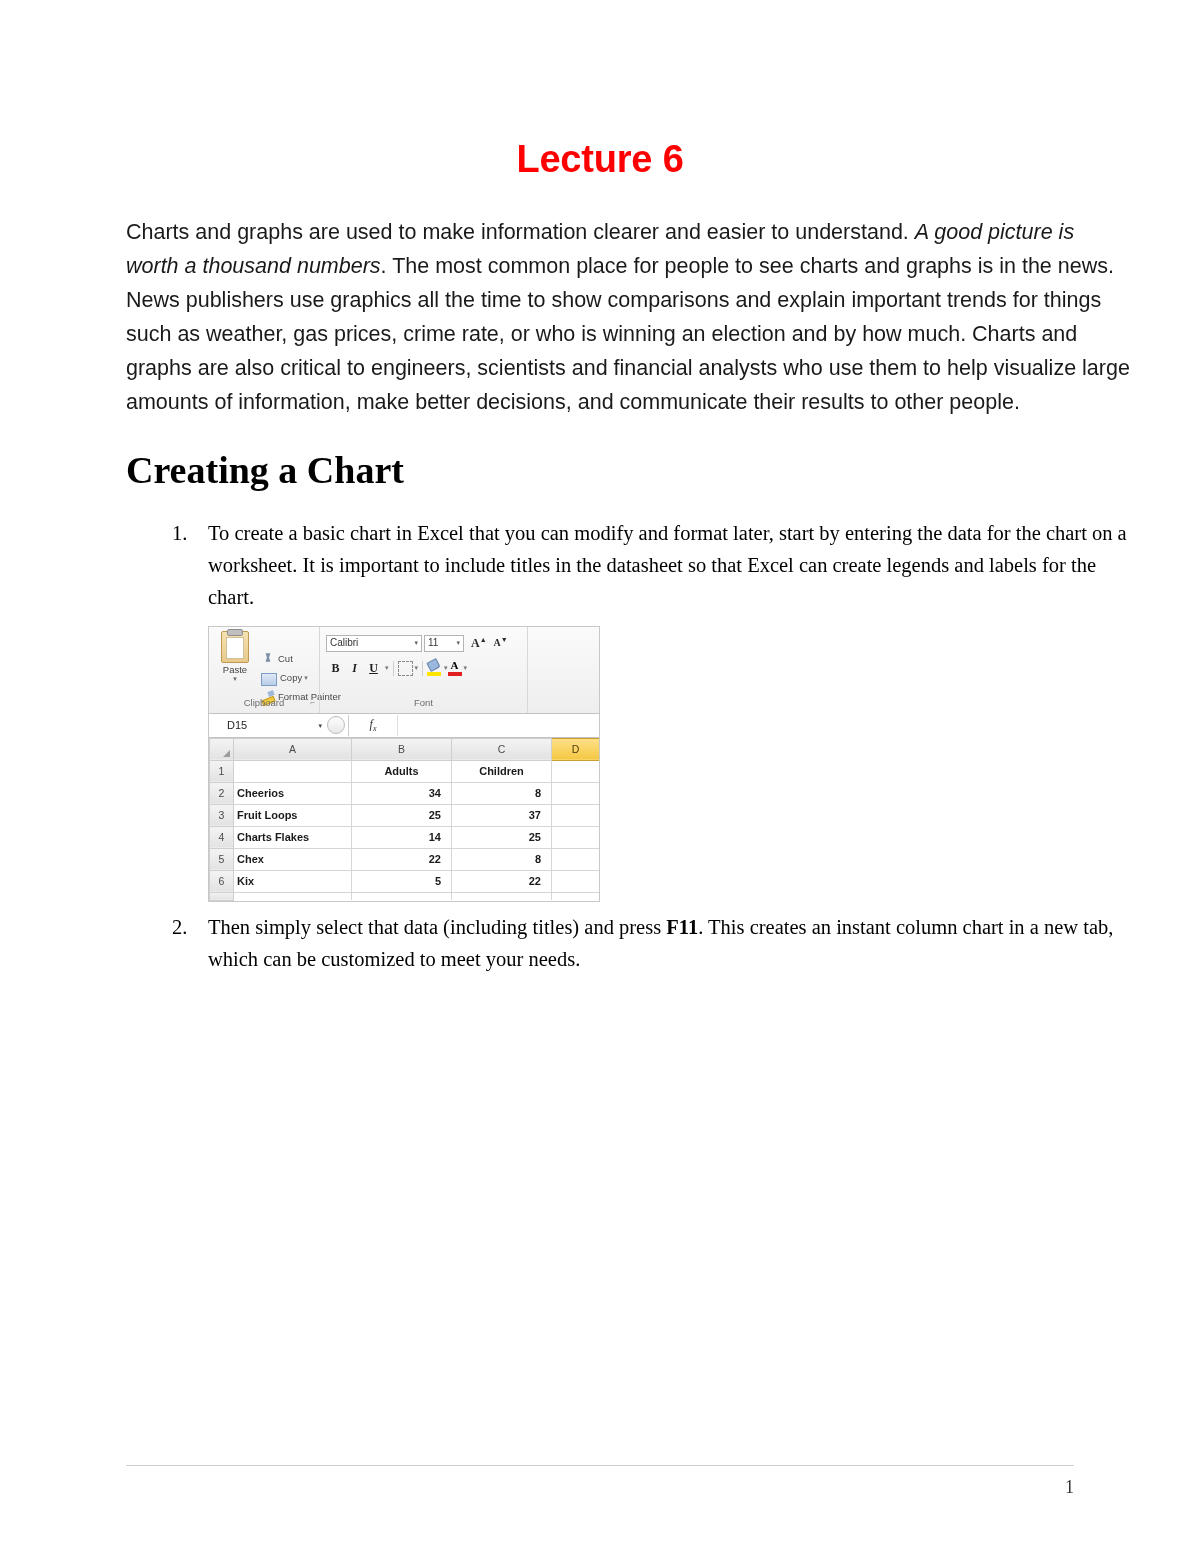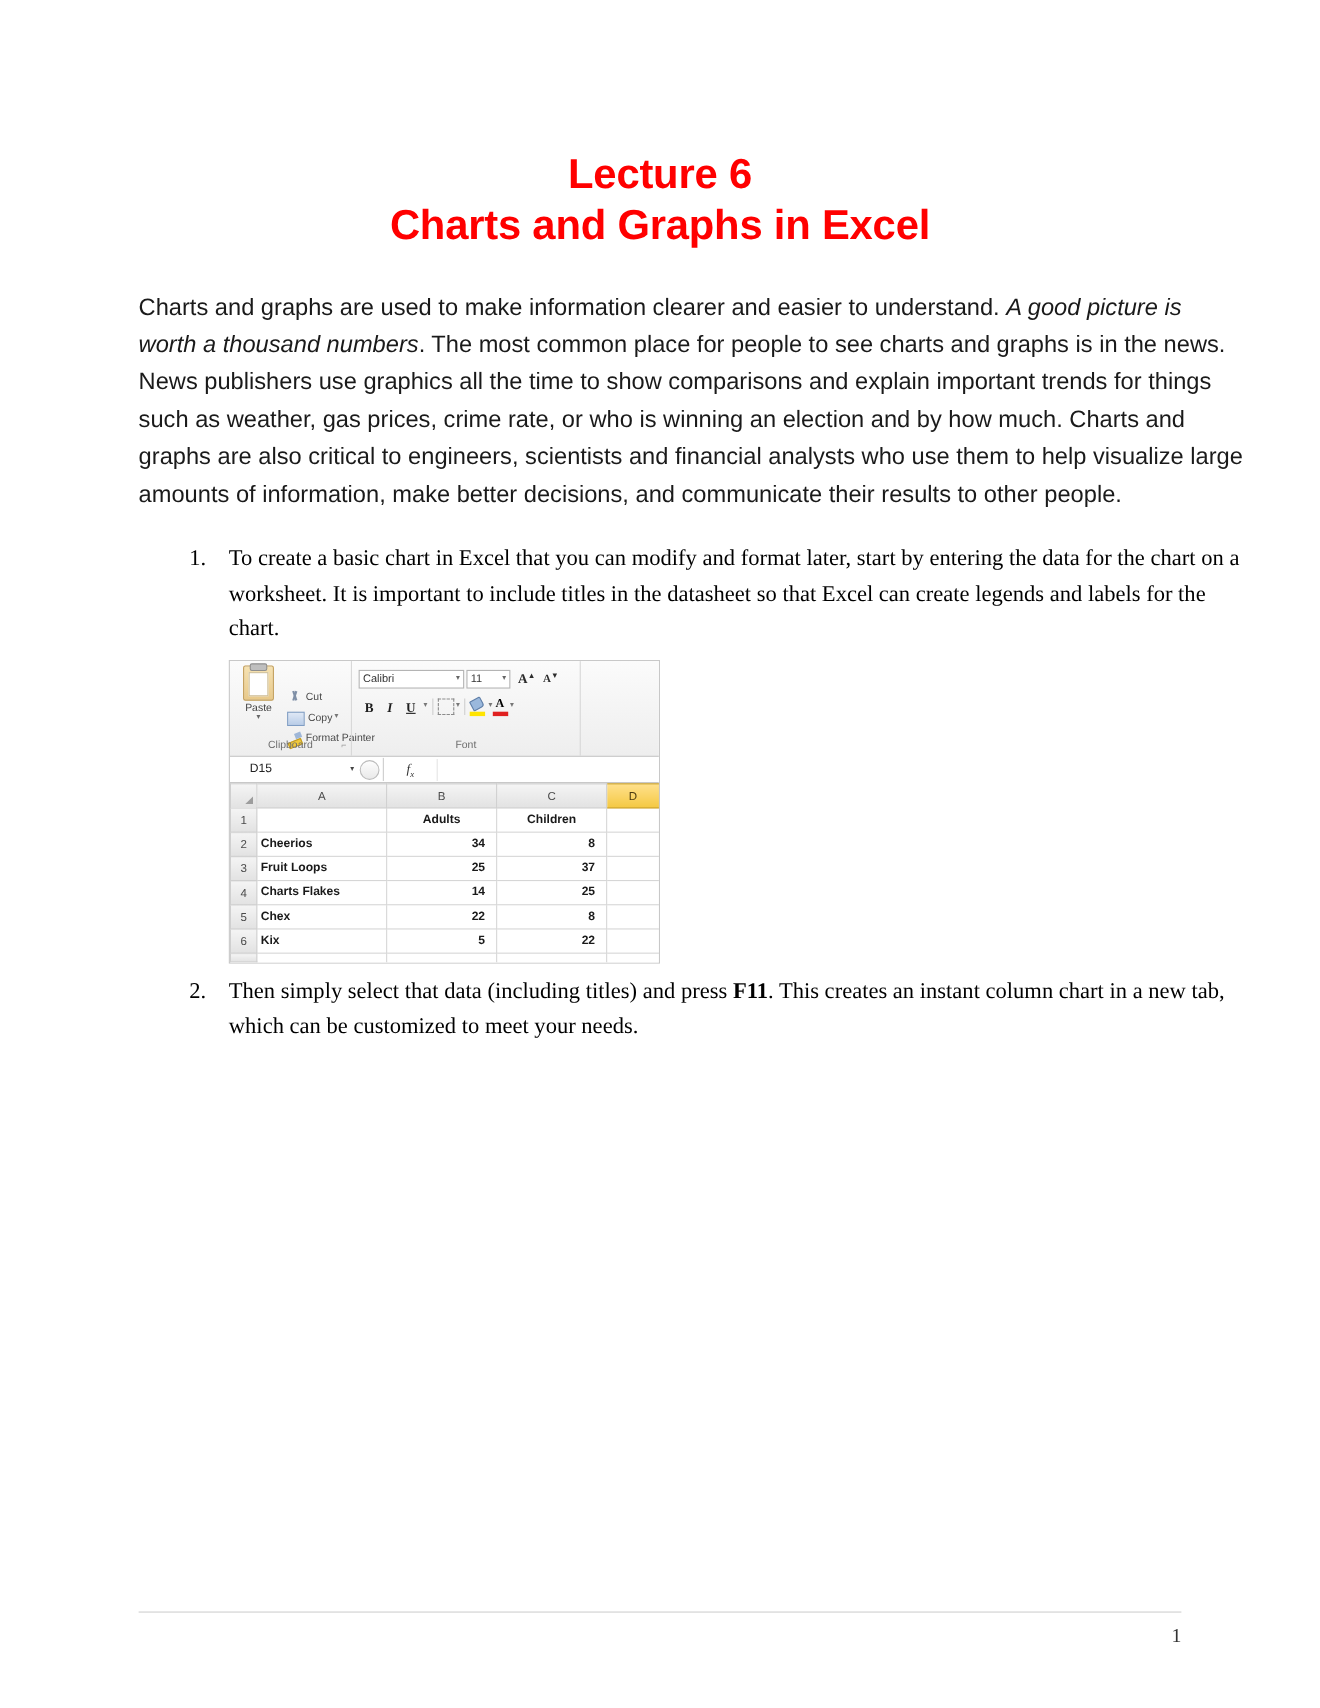--- a/index.html
+++ b/index.html
@@ -484,25 +484,25 @@
     color: #333;
   }
 </style>
 </head>
 <body>
 
 <div class="page">
 
   <h1 class="doc-title">
     <span>Lecture 6</span>
-    <span class="line2">Charts and Graphs in Excel</span>
   </h1>
 
   <p class="intro"><span>Charts and graphs are used to make information clearer and easier to understand. </span><em>A good picture is worth a thousand numbers</em><span>. The most common place for people to see charts and graphs is in the news. News publishers use graphics all the time to show comparisons and explain important trends for things such as weather, gas prices, crime rate, or who is winning an election and by how much. Charts and graphs are also critical to engineers, scientists and financial analysts who use them to help visualize large amounts of information, make better decisions, and communicate their results to other people.</span></p>
 
+  <h2 class="section-heading">Creating a Chart</h2>
 
   <ol class="steps">
 
     <li>
       <span class="marker">1.</span>
       <span class="step-text">To create a basic chart in Excel that you can modify and format later, start by entering the data for the chart on a worksheet. It is important to include titles in the datasheet so that Excel can create legends and labels for the chart.</span>
     </li>
 
     <li class="step-figure" style="list-style:none;">
       <div class="excel">

